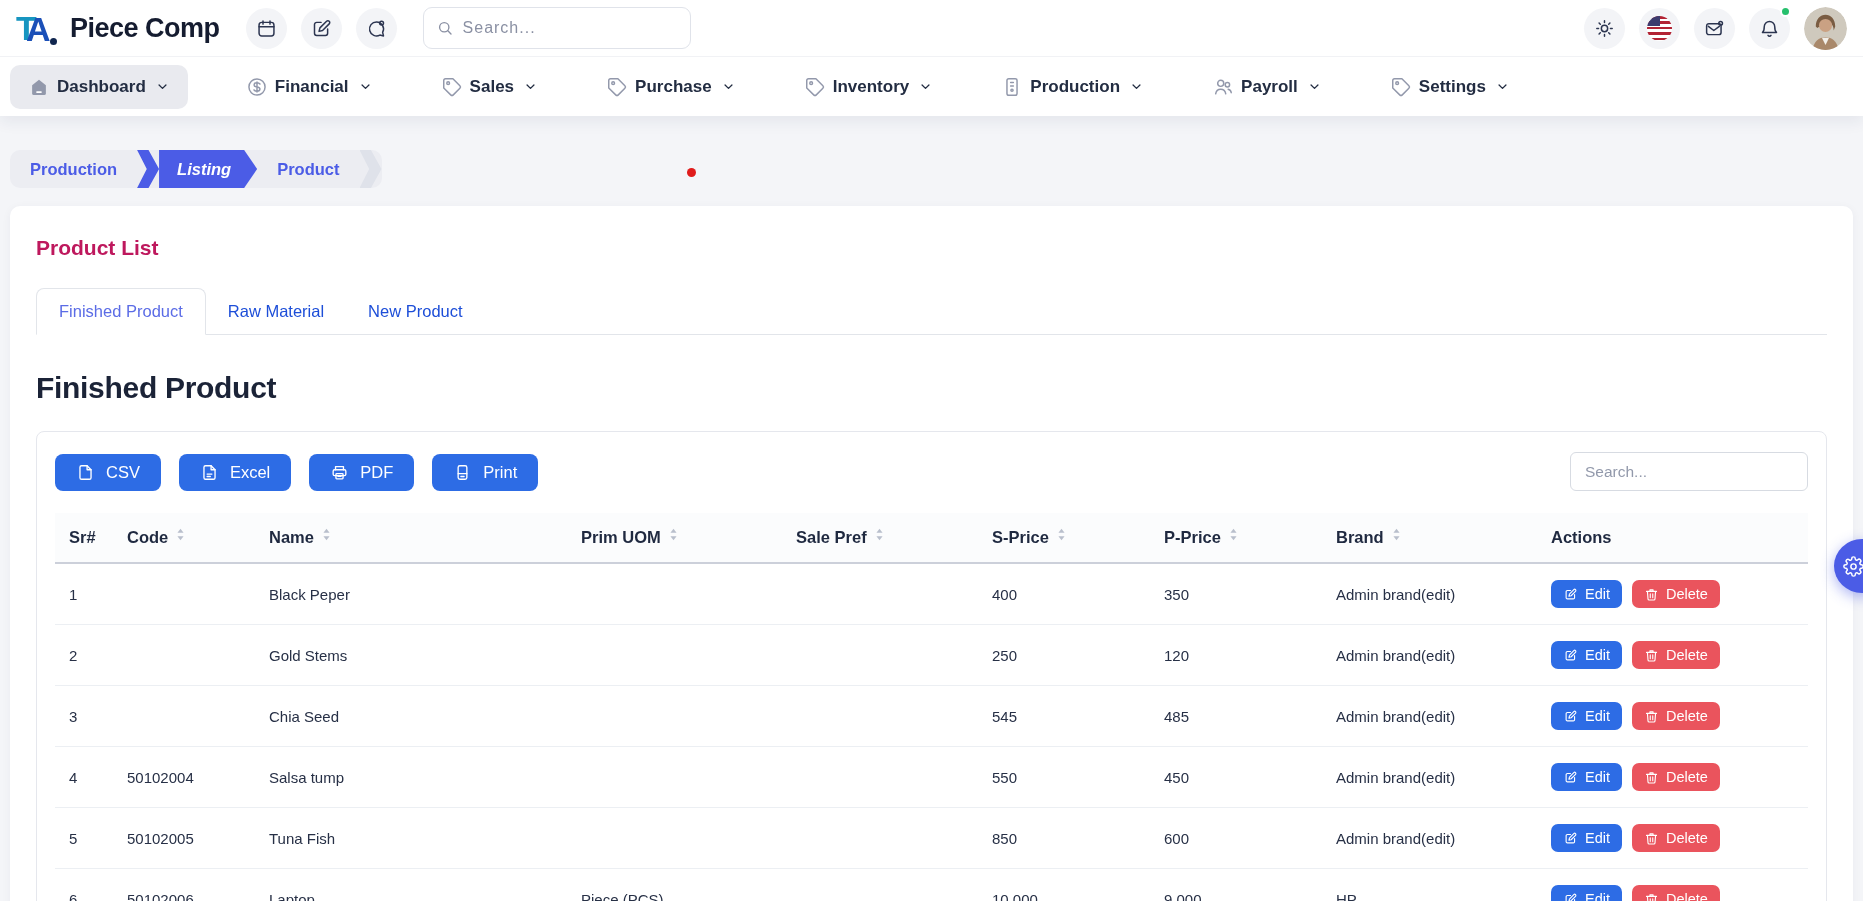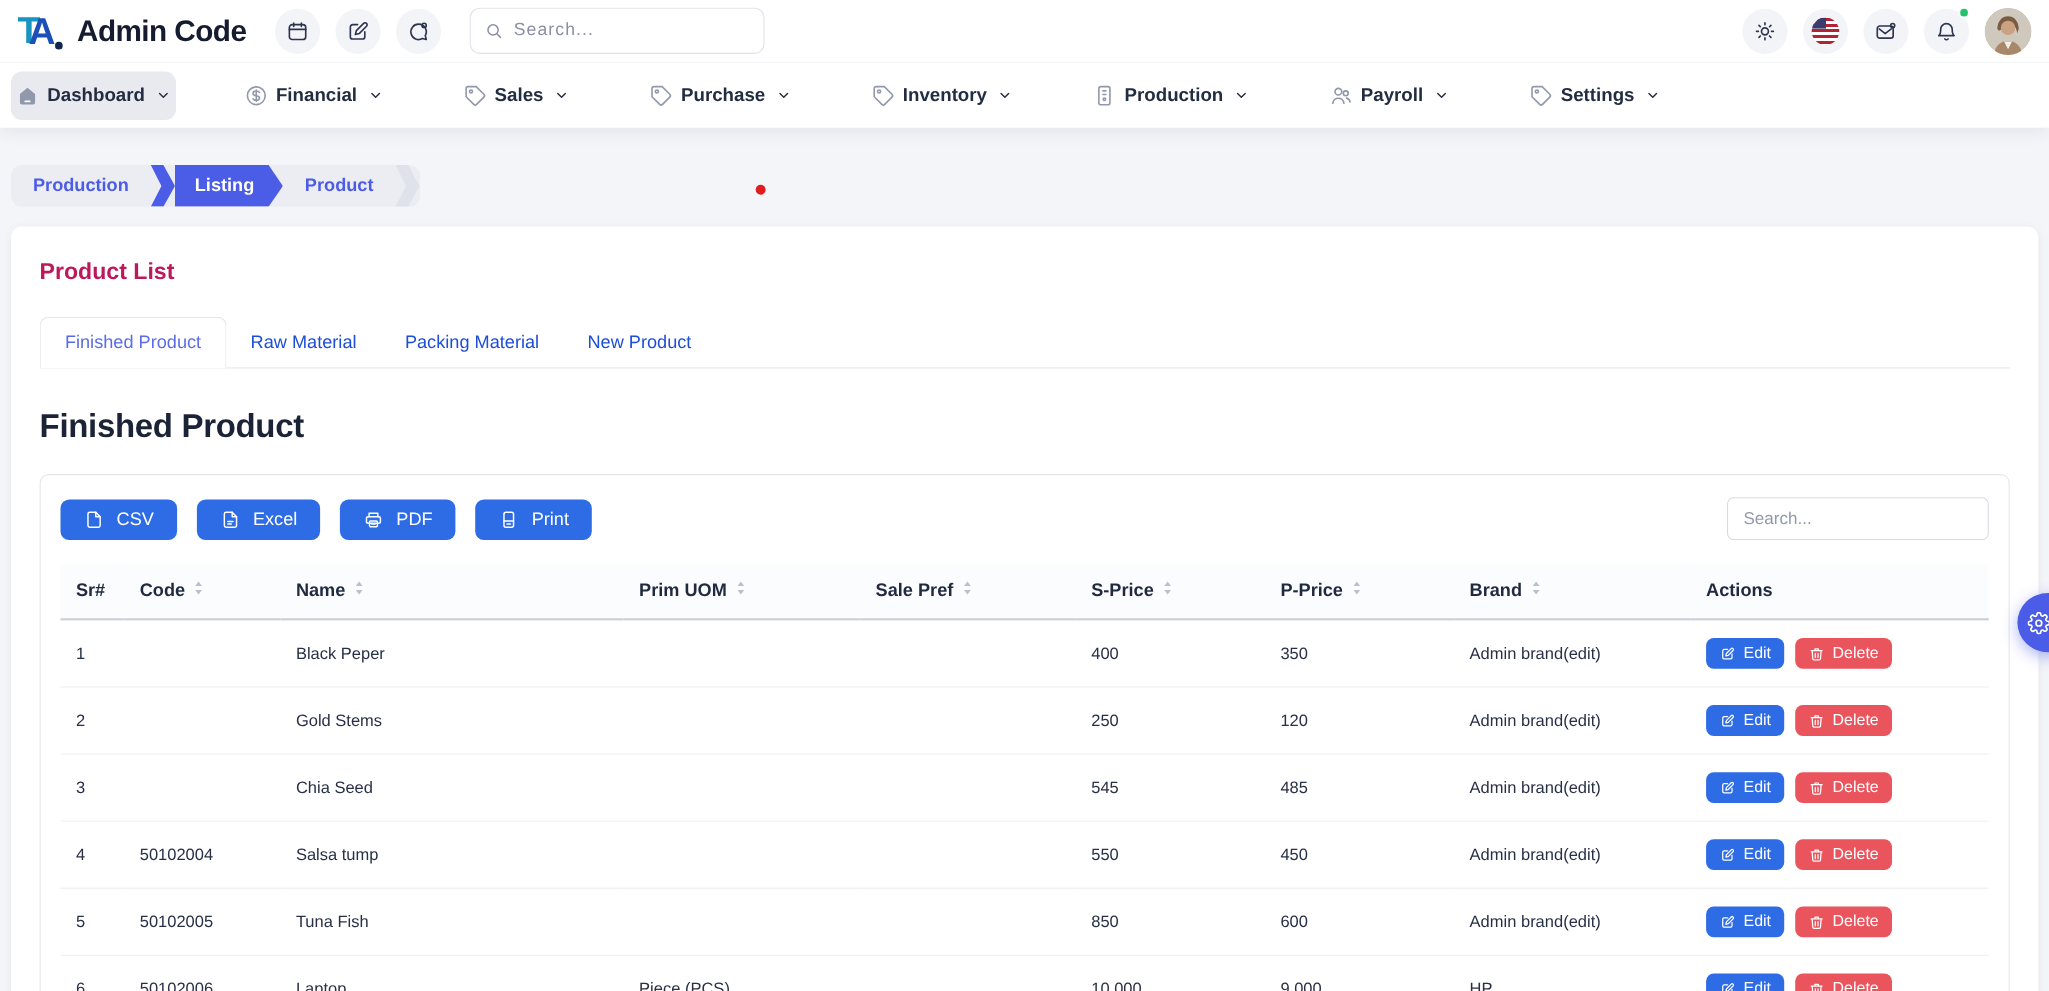--- a/index.html
+++ b/index.html
@@ -51,33 +51,33 @@
 
   
   .main-nav {
     height: 60px; background: #fff; display: flex; align-items: center;
     padding: 0 10px; border-top: 1px solid #f1f2f5;
     box-shadow: 0 6px 14px rgba(35,45,80,0.07); position: relative; z-index: 4;
   }
   .nav-items { display: flex; align-items: center; justify-content: space-between; width: 1510px; }
   .nav-item { display: flex; align-items: center; gap: 7px; padding: 11px 10px; border-radius: 10px;
     font-size: 17px; font-weight: 600; color: #232d42; cursor: pointer; }
-  .nav-item.active { background: #e9eaef; padding: 11px 4px; }
+  .nav-item.active { background: #e9eaef; padding: 11px 18px; }
   .nav-item .n-ic { width: 22px; height: 22px; color: #9298ab; }
   .nav-item .n-chev { width: 15px; height: 15px; color: #232d42; margin-left: 2px; }
 
   
   .content { position: relative; background: #f4f5f8; height: 785px; padding: 0 10px; }
   .red-dot { position: absolute; left: 687px; top: 52px; width: 9px; height: 9px; border-radius: 50%; background: #e01c1c; }
 
   .breadcrumb { position: relative; top: 34px; display: inline-flex; align-items: stretch; height: 38px;
     background: #ecedf2; border-radius: 10px; overflow: hidden; }
   .bc-item { display: flex; align-items: center; padding: 0 20px; color: var(--accent); font-weight: 600; font-size: 16.5px; cursor: pointer; }
   .bc-item.active { background: var(--accent); color: #fff; padding: 0 26px 0 18px;
-    clip-path: polygon(0 0, calc(100% - 13px) 0, 100% 50%, calc(100% - 13px) 100%, 0 100%); }
+    clip-path: polygon(0 0, calc(100% - 13px) 0, 100% 50%, calc(100% - 13px) 100%, 0 100%); font-style: italic; }
   .bc-sep { width: 22px; clip-path: polygon(0 0, 52% 0, 100% 50%, 52% 100%, 0 100%, 44% 50%); }
 
   .card { position: relative; margin-top: 52px; background: #fff; border-radius: 10px;
     box-shadow: 0 2px 10px rgba(35,45,80,0.05); padding: 30px 26px 40px; min-height: 740px; }
   .page-title { font-size: 21px; font-weight: 600; color: #be185d; }
 
   .tabs { display: flex; margin-top: 28px; border-bottom: 1px solid #e2e5ea; }
   .tab { padding: 13px 22px; font-size: 16.5px; color: #1d4ed8; background: transparent; border-radius: 8px 8px 0 0; }
   .tab.active { color: #5b6ce6; border: 1px solid #e2e5ea; border-bottom: 1px solid #fff; margin-bottom: -1px; background: #fff; }
 
@@ -239,21 +239,21 @@
   </defs>
 </svg>
 
 <header class="app-header">
   <div class="brand">
     <div class="logo">
       <span class="lt">T</span>
       <span class="la">A</span>
       <i class="ldot"></i>
     </div>
-    <div class="brand-title">Admin Code</div>
+    <div class="brand-title">Piece Comp</div>
   </div>
   <div class="hdr-quick">
     <button class="icon-btn">
         <svg class="ic">
           <use href="#i-calendar"></use>
         </svg>
       </button>
     <button class="icon-btn">
         <svg class="ic">
           <use href="#i-compose"></use>
@@ -396,21 +396,20 @@
       </div>
       <div class="bc-sep" style="background: rgb(223, 226, 234);"></div>
     </div>
 
   <div class="card">
     <h1 class="page-title">Product List</h1>
 
     <div class="tabs" id="tabs">
         <button class="tab active"><span class="tab-label">Finished Product</span></button>
         <button class="tab"><span class="tab-label">Raw Material</span></button>
-        <button class="tab"><span class="tab-label">Packing Material</span></button>
         <button class="tab"><span class="tab-label">New Product</span></button>
       </div>
 
     <h2 class="section-title">Finished Product</h2>
 
     <div class="panel">
       <div class="toolbar">
         <span id="export-buttons" style="display:flex;gap:18px">
             <button class="btn-export">
     <svg class="ic">

